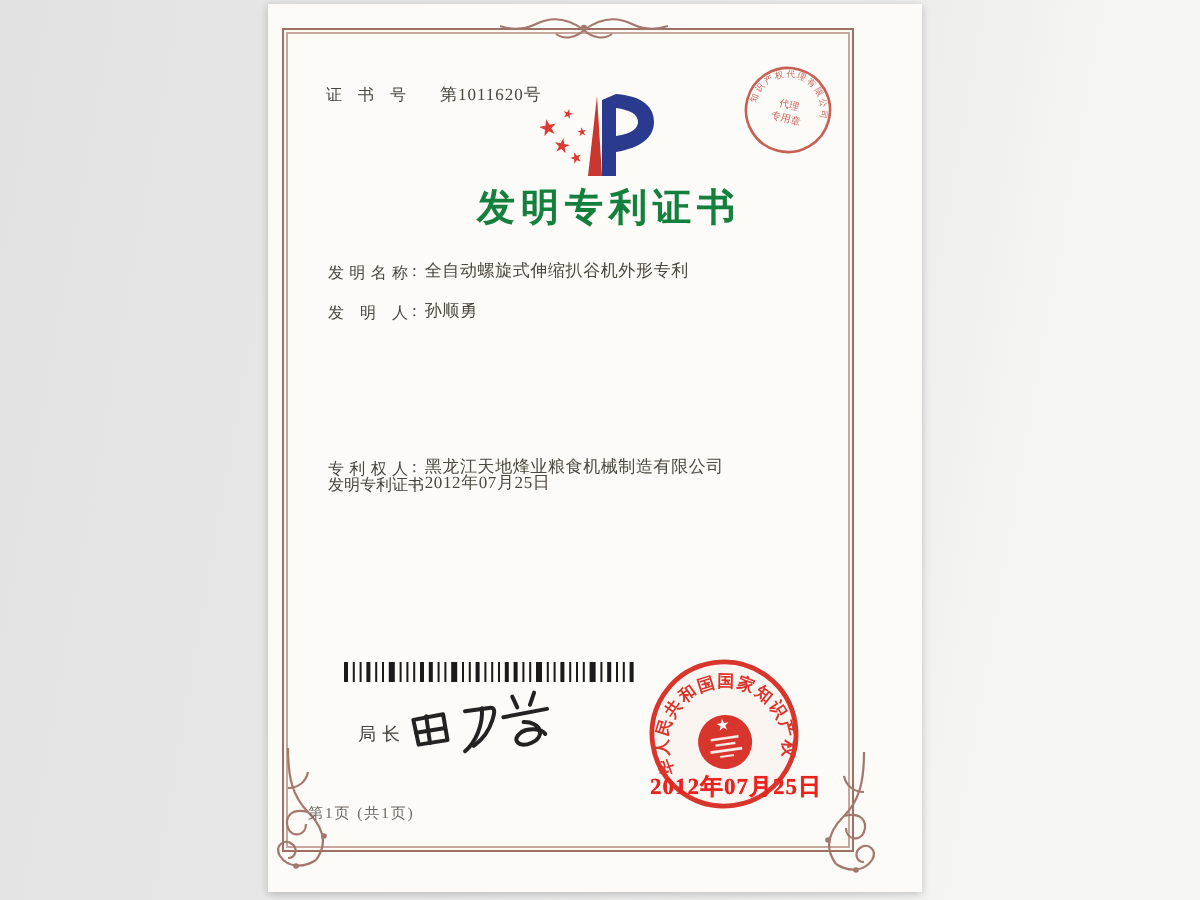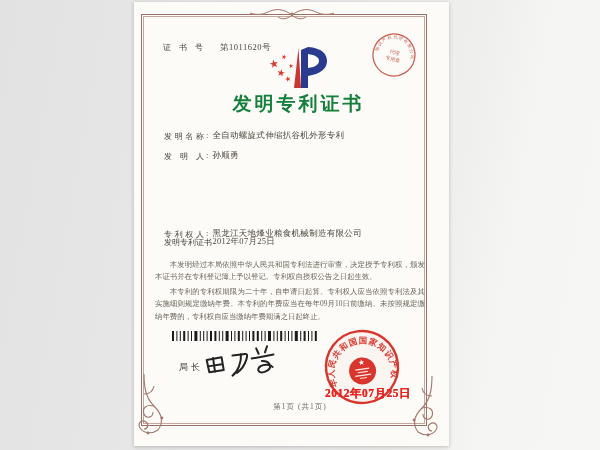--- a/index.html
+++ b/index.html
@@ -1,41 +1,41 @@
 <!DOCTYPE html>
 <html><head>
 <meta charset="utf-8">
 <style>
   html,body{margin:0;padding:0;}
   body{width:600px;height:450px;overflow:hidden;font-family:"Liberation Sans",sans-serif;}
   .stage{position:relative;width:600px;height:450px;
          background:linear-gradient(100deg,#e2e2e2 0%,#e9e9e9 45%,#efefee 72%,#f5f5f4 82%,#f6f6f5 100%);}
   .paper{position:absolute;left:134px;top:2px;width:315px;height:444px;
-         background:#fcfbf7;box-shadow:0 1px 4px rgba(0,0,0,.22);}
+         background:#fcfbf7;box-shadow:0 1px 4px rgba(0,0,0,.22);padding-left:12px;}
   .frame{position:absolute;left:7px;top:12px;width:284px;height:410px;border:1px solid #9c7064;}
   .frame::before{content:"";position:absolute;inset:1px;border:1px solid #c7a79b;}
   .serif{font-family:"Liberation Serif",serif;}
   .cert-line{position:absolute;left:29px;top:40px;white-space:nowrap;color:#4a453d;font-size:8px;}
   .cert-line .lab{letter-spacing:3px;}
   .cert-line .val{font-size:8.5px;margin-left:12px;letter-spacing:.5px;}
   .title{position:absolute;left:14px;right:0;top:89px;text-align:center;
          font-size:19px;font-weight:700;letter-spacing:3px;color:#15803d;}
   .field{position:absolute;left:30px;white-space:nowrap;font-size:8.5px;color:#4a453d;}
   .flabel{display:inline-block;width:40px;font-size:8px;text-align:justify;text-align-last:justify;vertical-align:bottom;}
   .fcolon{margin:0 4px 0 2px;}
   .fvalue{font-size:8.5px;color:#4d473e;letter-spacing:.3px;}
   .paras{position:absolute;left:21px;top:257px;width:270px;color:#6b6359;
          font-size:7.4px;line-height:12.4px;text-align:justify;}
   .paras p{margin:0;text-indent:2em;}
   .paras p + p{margin-top:2px;}
   .director{position:absolute;left:45px;top:359px;font-size:9px;letter-spacing:3px;color:#44403a;}
   .sig{position:absolute;left:66px;top:339px;transform:rotate(-3deg);}
   .seal-date{position:absolute;left:191px;top:384px;font-size:11.5px;font-weight:800;
              color:#e8231d;letter-spacing:.5px;text-shadow:0 0 .4px #e8231d;white-space:nowrap;}
-  .footer{position:absolute;left:20px;width:292px;top:400px;text-align:center;
+  .footer{position:absolute;left:20px;width:292px;top:400px;text-align:left;
           font-size:7.5px;letter-spacing:1px;color:#6f6860;}
   .abs{position:absolute;}
   svg{display:block;}
   .hiddendefs{position:absolute;width:0;height:0;overflow:hidden;}
 </style>
 </head>
 <body>
 
 <svg class="hiddendefs" aria-hidden="true">
   <defs>
@@ -109,24 +109,20 @@
     <div class="field" style="top:148px">
       <span class="flabel">发明人</span><span class="fcolon">:</span><span class="fvalue">孙顺勇</span>
     </div>
     <div class="field" style="top:226px">
       <span class="flabel">专利权人</span><span class="fcolon">:</span><span class="fvalue">黑龙江天地烽业粮食机械制造有限公司</span>
     </div>
     <div class="field" style="top:234px">
       <span class="flabel">发明专利证书</span><span class="fcolon">:</span><span class="fvalue">2012年07月25日</span>
     </div>
 
-    <div class="paras">
-      <p>本发明经过本局依照中华人民共和国专利法进行审查，决定授予专利权，颁发本证书并在专利登记簿上予以登记。专利权自授权公告之日起生效。</p>
-      <p>本专利的专利权期限为二十年，自申请日起算。专利权人应当依照专利法及其实施细则规定缴纳年费。本专利的年费应当在每年09月10日前缴纳。未按照规定缴纳年费的，专利权自应当缴纳年费期满之日起终止。</p>
-    </div>
 
     <svg id="barcode-svg" class="abs" style="left:38px;top:329px" width="146" height="10" viewBox="0 0 146 10">
         <rect x="0" y="0" width="2" height="10" fill="#1a1a1a"></rect>
         <rect x="4.4" y="0" width="1" height="10" fill="#1a1a1a"></rect>
         <rect x="7.800000000000001" y="0" width="1" height="10" fill="#1a1a1a"></rect>
         <rect x="11.200000000000001" y="0" width="2" height="10" fill="#1a1a1a"></rect>
         <rect x="15.600000000000001" y="0" width="1" height="10" fill="#1a1a1a"></rect>
         <rect x="19" y="0" width="1" height="10" fill="#1a1a1a"></rect>
         <rect x="22.4" y="0" width="3" height="10" fill="#1a1a1a"></rect>
         <rect x="27.799999999999997" y="0" width="1" height="10" fill="#1a1a1a"></rect>

